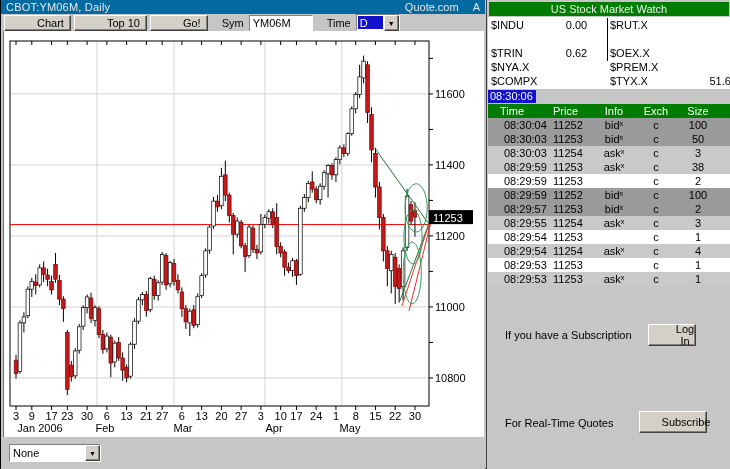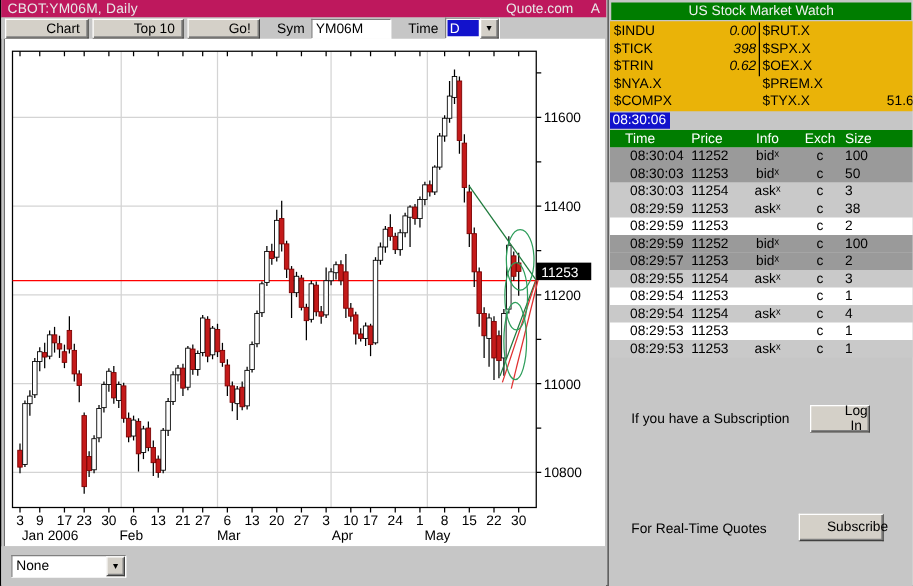--- a/index.html
+++ b/index.html
@@ -1,21 +1,21 @@
 <!DOCTYPE html>
 <html><head>
 <meta charset="utf-8">
 <style>
   * { margin:0; padding:0; box-sizing:border-box; }
   html,body { width:730px; height:469px; }
   body { font-family:"Liberation Sans", sans-serif; font-size:11px; background:#c6c6c6; position:relative; overflow:hidden; }
   #stage { position:absolute; left:0; top:0; width:730px; height:469px; background:#c6c6c6; border-left:1px solid #000; border-bottom:1px solid #404040; }
 
   
-  .titlebar { position:absolute; left:0; top:0; width:484px; height:14px; background:#be185d; color:#e8e8e8; display:flex; align-items:center; padding:0 5px; }
+  .titlebar { position:absolute; left:0; top:0; width:484px; height:14px; background:#0369a1; color:#e8e8e8; display:flex; align-items:center; padding:0 5px; }
   .titlebar .title { flex:0 0 auto; letter-spacing:.2px; }
   .titlebar .spacer { flex:1; }
   .titlebar .brand { margin-right:14px; }
   .toolbar { position:absolute; left:0; top:14px; width:484px; height:17px; background:#c6c6c6; display:flex; align-items:center; }
   .btn { background:#d4d0c8; border-top:1px solid #ffffff; border-left:1px solid #ffffff; border-right:1px solid #404040; border-bottom:1px solid #404040; box-shadow:inset -1px -1px 0 #808080; font-size:11px; height:16px; padding:0 6px; display:flex; align-items:center; justify-content:center; color:#000; cursor:default; }
   .tb-btn { margin-left:3px;padding-left:32px; }
   .tb-label { margin-left:14px; margin-right:5px; }
   .sunken { border-top:1px solid #808080; border-left:1px solid #808080; border-bottom:1px solid #ffffff; border-right:1px solid #ffffff; background:#fff; }
   .sym-input { width:64px; height:16px; font-family:"Liberation Sans",sans-serif; font-size:11px; padding:1px 3px; outline:none; }
   .combo { height:17px; display:flex; align-items:stretch; background:#fff; }
@@ -23,37 +23,37 @@
   .combo .val.sel { background:#1212cc; color:#fff; margin:1px; padding-left:2px; }
   .combo .arrow { width:15px; display:flex; align-items:center; justify-content:center; font-size:7px; color:#000; }
 
   .chart-panel { position:absolute; left:2px; top:31px; width:481px; height:406px; background:#ffffff; border-left:1px solid #707070; }
   .footerbar { position:absolute; left:0; top:437px; width:484px; height:32px; background:#c6c6c6; }
   .none-combo { position:absolute; left:8px; top:7px; width:92px; height:18px; }
 
   
   .panel-right { position:absolute; left:485px; top:0; width:292px; height:469px; background:#c6c6c6; border-left:1px solid #404040; }
   .mw-title { position:absolute; left:2px; top:2px; width:240px; height:14px; background:#007d00; color:#f0f0f0; text-align:center; line-height:14px; }
-  .mw-table { position:absolute; left:1px; top:17px; width:243px; height:72px; background:#eab308; }
+  .mw-table { position:absolute; left:1px; top:17px; width:243px; height:72px; background:#ffffff; }
   .mw-row { position:absolute; left:0; width:243px; height:14px; display:flex; align-items:center; }
   .mw-sym1 { position:absolute; left:3px; }
-  .mw-val1 { position:absolute; left:60px; width:57px; text-align:right;font-style:italic; }
+  .mw-val1 { position:absolute; left:60px; width:57px; text-align:center; }
   .mw-sym2 { position:absolute; left:122px; }
   .mw-val2 { position:absolute; left:188px; width:61px; text-align:right; }
   .mw-divider { position:absolute; left:119px; top:1px; width:1px; height:43px; background:#000; }
   .time-box { position:absolute; left:1px; top:90px; width:48px; height:13px; background:#1212cc; color:#fff; padding-left:2px; line-height:13px; }
 
   .tns { position:absolute; left:1px; top:104px; width:243px; }
   .tns-row { display:flex; height:14px; align-items:center; }
   .tns-head { background:#007d00; color:#fff; }
   .c-time { width:58px; padding-left:16px; }
   .c-price { width:46px; padding-left:7px; }
   .c-info { width:44px; text-align:center; }
   .c-exch { width:40px; text-align:center; }
-  .c-size { flex:1; text-align:left; padding-right:11px; }
+  .c-size { flex:1; text-align:center; padding-right:11px; }
   .tns-head .c-time { padding-left:12px; }
   .row-dark { background:#9a9a9a; }
   .row-light { background:#c9c9c9; }
   .row-white { background:#ffffff; }
 
   .sub-line { position:absolute; color:#000; }
   .sub-btn { position:absolute;padding-left:32px; }
 </style>
 </head>
 <body>
@@ -405,26 +405,20 @@
   <div class="panel-right">
     <div class="mw-title">US Stock Market Watch</div>
     <div class="mw-table">
       <div class="mw-divider"></div>
     <div class="mw-row" style="top: 1px;">
           <span class="mw-sym1">$INDU</span>
           <span class="mw-val1">0.00</span>
           <span class="mw-sym2">$RUT.X</span>
           <span class="mw-val2"></span>
         </div>
-        <div class="mw-row" style="top: 15px;">
-          <span class="mw-sym1">$TICK</span>
-          <span class="mw-val1">398</span>
-          <span class="mw-sym2">$SPX.X</span>
-          <span class="mw-val2"></span>
-        </div>
         <div class="mw-row" style="top: 29px;">
           <span class="mw-sym1">$TRIN</span>
           <span class="mw-val1">0.62</span>
           <span class="mw-sym2">$OEX.X</span>
           <span class="mw-val2"></span>
         </div>
         <div class="mw-row" style="top: 43px;">
           <span class="mw-sym1">$NYA.X</span>
           <span class="mw-val1"></span>
           <span class="mw-sym2">$PREM.X</span>

